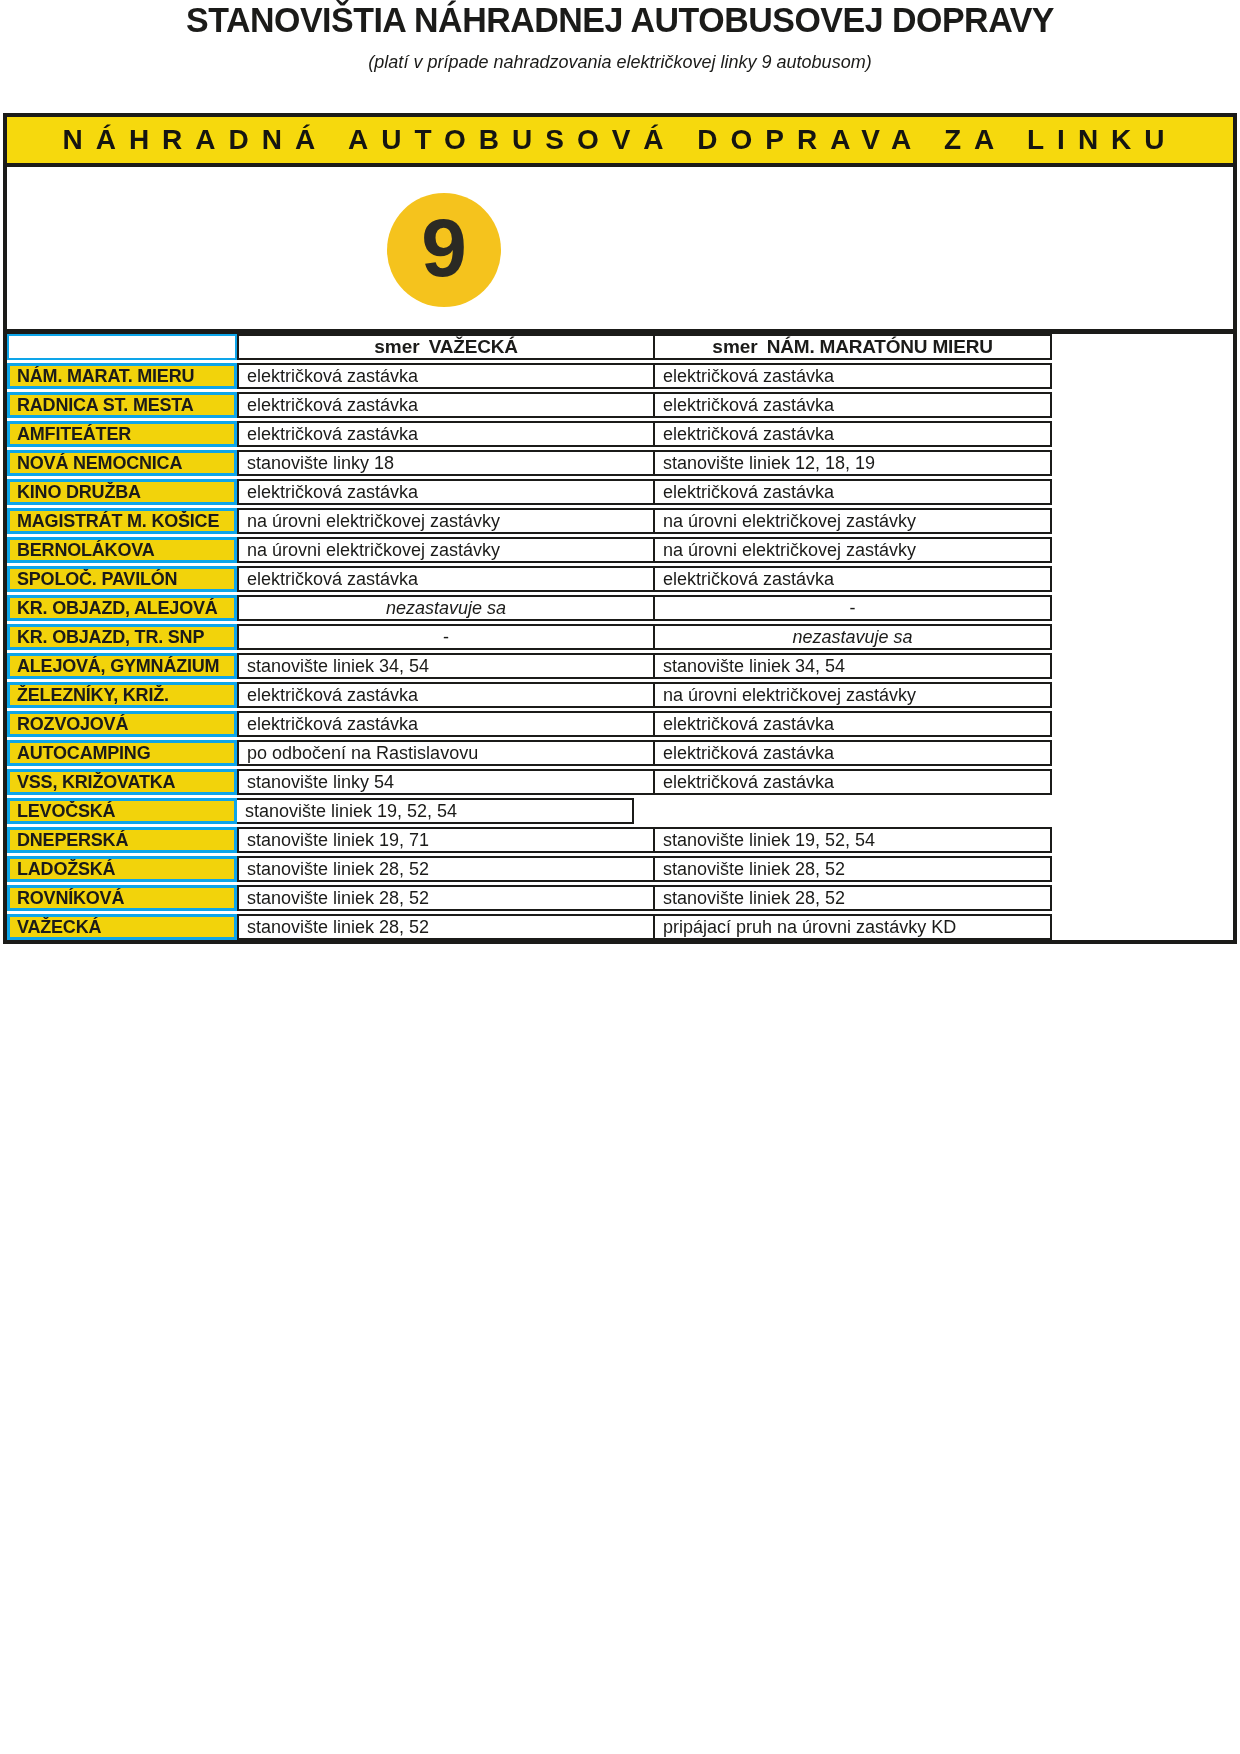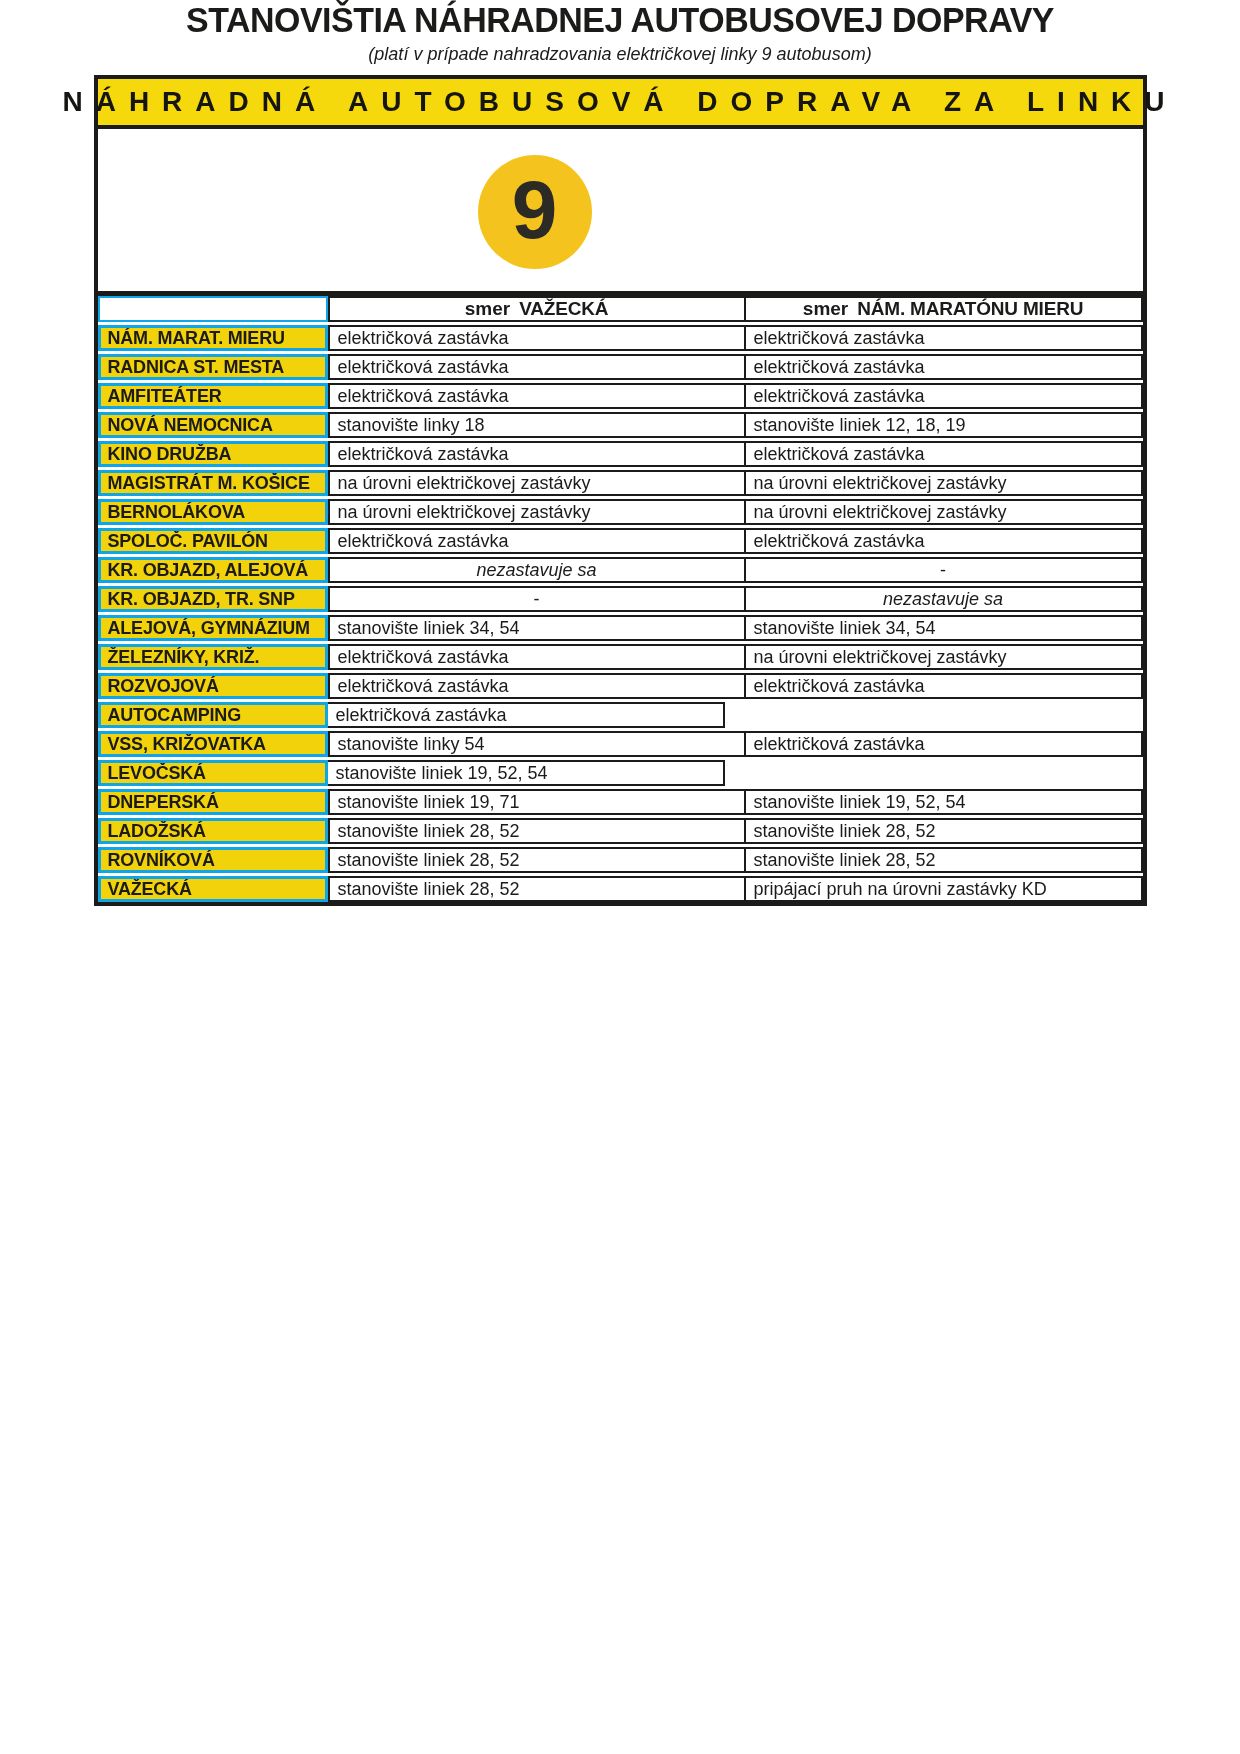--- a/index.html
+++ b/index.html
@@ -17,27 +17,27 @@
     font-size: 35px;
     font-weight: 700;
     letter-spacing: -0.5px;
     transform: scaleX(0.97);
     color: #1b1b19;
   }
   .page-subtitle {
     text-align: center;
     font-size: 18px;
     font-style: italic;
-    margin-top: 4px;
+    margin-top: 12px;
     color: #1b1b19;
   }
 
   .board {
-    width: 1053px;
-    margin: 10px auto 0;
+    width: 1234px;
+    margin: 40px auto 0;
     border: 4px solid #1b1b19;
     background: #ffffff;
   }
 
   .banner {
     height: 50px;
     background: #f6d90d;
     border-bottom: 4px solid #1b1b19;
     display: flex;
     align-items: center;
@@ -214,20 +214,21 @@
             <div class="cell c2">električková zastávka</div>
             <div class="cell c3">na úrovni električkovej zastávky</div>
           </div>
           <div class="row">
             <div class="cell c1">ROZVOJOVÁ</div>
             <div class="cell c2">električková zastávka</div>
             <div class="cell c3">električková zastávka</div>
           </div>
           <div class="row">
             <div class="cell c1">AUTOCAMPING</div>
+            <div class="cell c2">po odbočení na Rastislavovu</div>
             <div class="cell c3">električková zastávka</div>
           </div>
           <div class="row">
             <div class="cell c1">VSS, KRIŽOVATKA</div>
             <div class="cell c2">stanovište linky 54</div>
             <div class="cell c3">električková zastávka</div>
           </div>
           <div class="row">
             <div class="cell c1">LEVOČSKÁ</div>
             <div class="cell c3">stanovište liniek 19, 52, 54</div>

